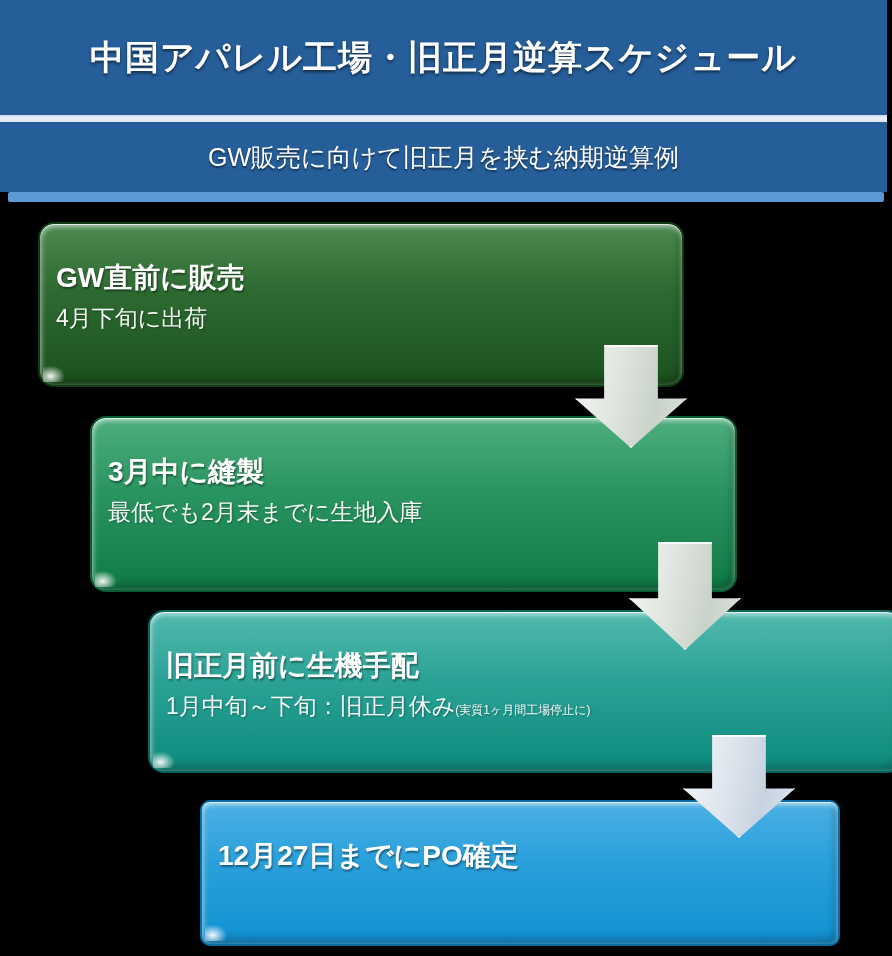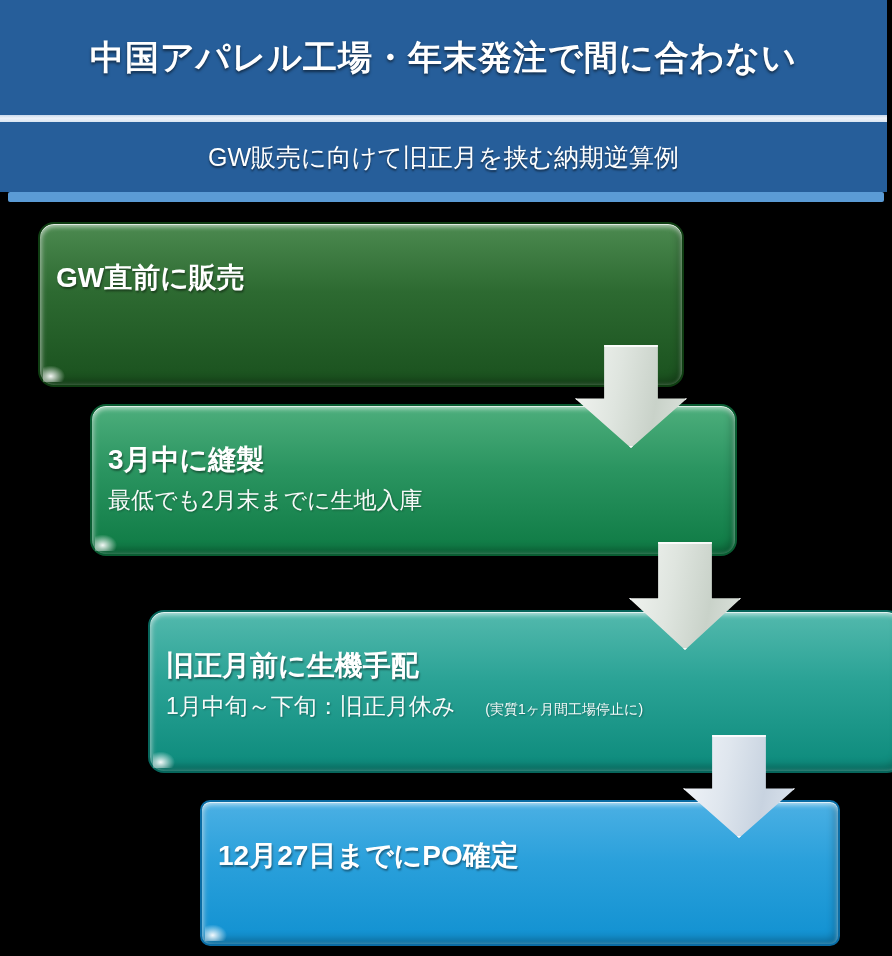--- a/index.html
+++ b/index.html
@@ -41,63 +41,64 @@
       inset -3px -5px 9px rgba(0,0,0,.28),
       0 2px 5px rgba(0,0,0,.55);
     padding:38px 20px 16px 16px;
   }
   .step::after{ 
     content:"";position:absolute;left:3px;bottom:3px;width:24px;height:18px;
     background:radial-gradient(ellipse at 32% 68%,rgba(255,255,255,.95) 0%,rgba(255,255,255,0) 62%);
     pointer-events:none;
   }
   .step-1{left:38px; top:222px;width:646px;height:165px;}
-  .step-2{left:90px; top:404px;width:647px;height:152px;}
+  .step-2{left:90px; top:416px;width:647px;height:176px;}
   .step-3{left:148px;top:610px;width:755px;height:163px;}
   .step-4{left:200px;top:800px;width:640px;height:146px;}
   .step-title{
     margin:0;font-size:28px;font-weight:bold;line-height:1.15;
     text-shadow:1px 2px 2px rgba(0,0,0,.4);
   }
   .step-sub{
     margin:11px 0 0 0;font-size:23px;font-weight:normal;line-height:1.15;
     color:rgba(255,255,255,.96);text-shadow:1px 1px 2px rgba(0,0,0,.3);
   }
-  .step-sub .note{font-size:14px;margin-left:30px;}
+  .step-sub .note{font-size:12px;}
   
   .arrow{
     position:absolute;width:112px;z-index:5;
     clip-path:polygon(26% 0,74% 0,74% 52%,100% 52%,50% 100%,0 52%,26% 52%);
     background:linear-gradient(100deg,#f4f6f3 0%,#dfe5df 38%,#c9d2c9 70%,#dde3dd 100%);
     box-shadow:inset 0 0 0 2px rgba(255,255,255,.85);
   }
   .arrow-1{left:575px;top:345px;height:103px;}
   .arrow-2{left:629px;top:542px;height:108px;}
   .arrow-3{left:683px;top:735px;height:103px;
     background:linear-gradient(100deg,#f3f6fa 0%,#dfe6ee 38%,#c8d3e0 70%,#dce4ee 100%);}
 </style>
 </head>
 <body>
 
 <div class="canvas">
 
   <div class="banner banner-1">
-    <span class="banner-title">中国アパレル工場・年末発注で間に合わない</span>
+    <span class="banner-title">中国アパレル工場・旧正月逆算スケジュール</span>
   </div>
 
   <div class="separator"></div>
 
   <div class="banner banner-2">
     <span class="banner-subtitle">GW販売に向けて旧正月を挟む納期逆算例</span>
   </div>
 
   <div class="strip"></div>
 
   <div class="step step-1" style="background: linear-gradient(rgb(76, 138, 80) 0%, rgb(45, 106, 49) 42%, rgb(26, 81, 30) 100%); border-color: rgb(15, 61, 18);">
     <h2 class="step-title">GW直前に販売</h2>
+    <p class="step-sub"><span>4月下旬に出荷</span></p>
   </div>
 
   <div class="arrow arrow-1"></div>
 
   <div class="step step-2" style="background: linear-gradient(rgb(77, 174, 124) 0%, rgb(43, 149, 97) 42%, rgb(14, 122, 68) 100%); border-color: rgb(10, 92, 50);">
     <h2 class="step-title">3月中に縫製</h2>
     <p class="step-sub"><span>最低でも2月末までに生地入庫</span></p>
   </div>
 
   <div class="arrow arrow-2"></div>

